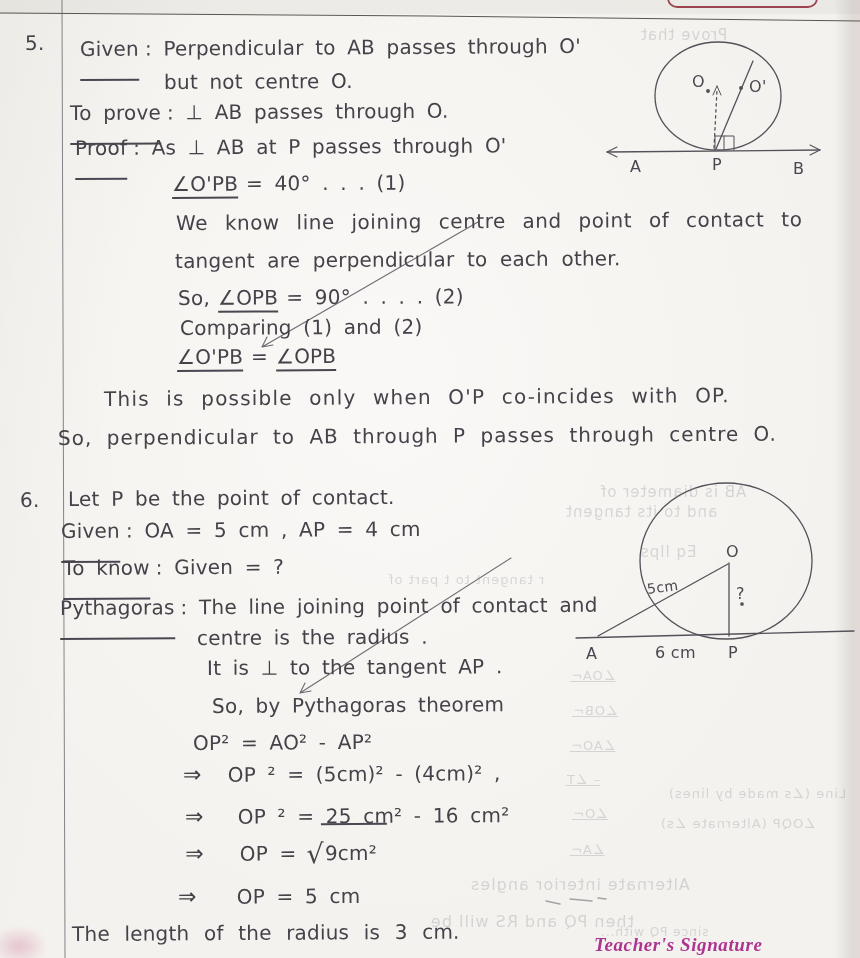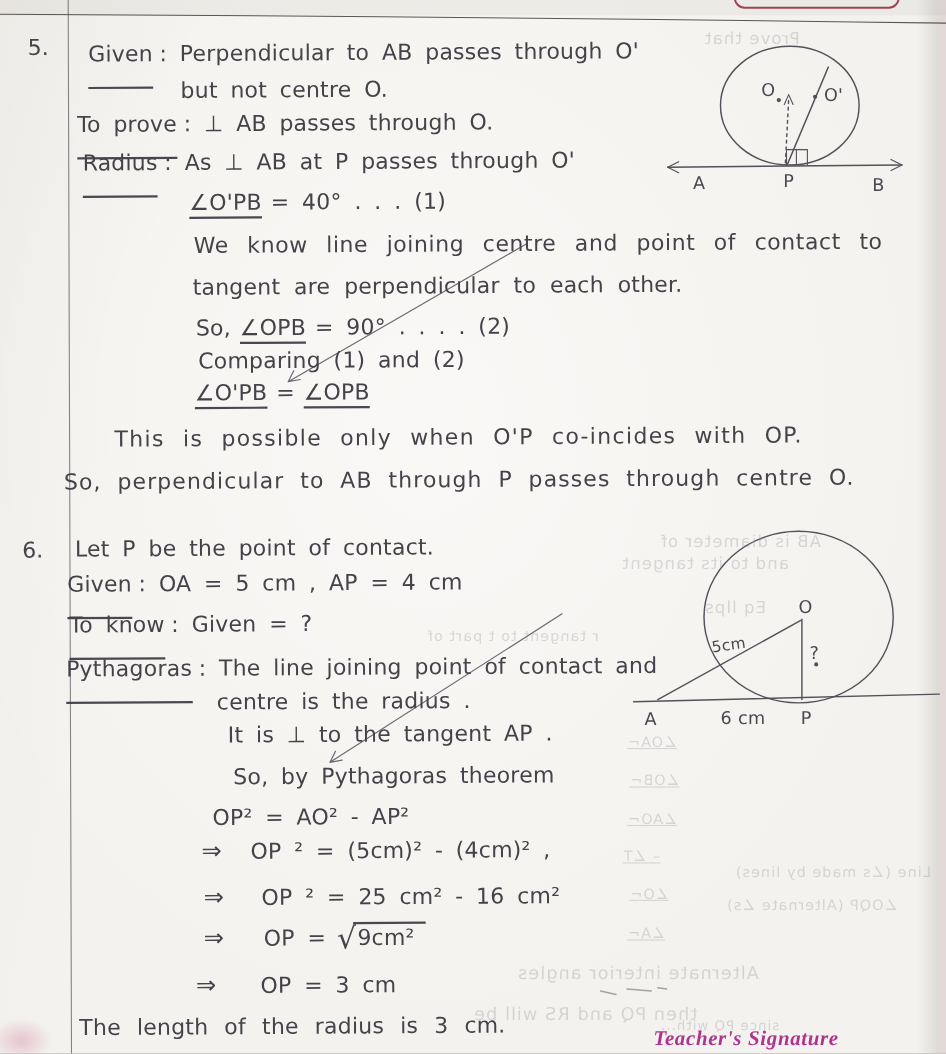--- a/index.html
+++ b/index.html
@@ -8,21 +8,21 @@
         background-image:radial-gradient(ellipse at 45% 40%, rgba(255,255,255,.5), rgba(255,255,255,0) 70%),
                          linear-gradient(100deg, rgba(120,115,108,.05), rgba(120,115,108,0) 18%);
         font-family:"DejaVu Sans",sans-serif;color:#45424a;}
   .hw{position:absolute;white-space:nowrap;font-size:20px;letter-spacing:.2px;word-spacing:5px;
       transform:rotate(-.35deg);transform-origin:left top;}
   .ul{border-bottom:2px solid #4a4750;padding-bottom:18px;margin-right:6px;}
   .tok{border-bottom:2px solid #4a4750;padding-bottom:1px;margin-right:8px;}
   .mid{margin-right:8px;}
   .arrow{display:inline-block;font-size:22px;}
   .rad{font-size:27px;vertical-align:-3px;margin-right:-3px;}
-  .vinc{border-top:2px solid #4a4750;padding:0 10px 0 4px;}
+  .vinc{border-top:2px solid #4a4750;padding:16px 10px 0 4px;}
   .dlabel{position:absolute;font-size:16px;letter-spacing:.3px;color:#4a4750;}
   .small{font-size:14px;}
   .ghost{position:absolute;color:#8e8d96;opacity:.30;filter:blur(.7px);
          transform:scaleX(-1);font-size:15px;white-space:nowrap;letter-spacing:1px;}
   .ghost.col{font-size:13px;text-decoration:underline;}
   .sig{position:absolute;font-family:Liberation Serif, serif;font-style:italic;font-weight:700;
        font-size:19px;letter-spacing:.6px;color:#ad3590;white-space:nowrap;}
   .edge-right{position:absolute;right:0;top:0;width:26px;height:958px;pointer-events:none;
        background:linear-gradient(to right,rgba(110,105,100,0),rgba(110,105,100,.16) 70%,rgba(160,115,125,.20));}
   .topband{position:absolute;left:0;top:0;width:860px;height:14px;background:rgba(100,95,88,.06);}
@@ -80,21 +80,21 @@
   <div class="hw" style="left:80px;top:37px">
     <span class="ul">Given</span><span>: Perpendicular to AB passes through O'</span>
   </div>
   <div class="hw" style="left:164px;top:70px">but not centre O.</div>
 
   <div class="hw" style="left:70px;top:101px">
     <span class="ul">To prove</span><span>: ⊥ AB passes through O.</span>
   </div>
 
   <div class="hw" style="left:75px;top:136px">
-    <span class="ul">Radius</span><span>: As ⊥ AB at P passes through O'</span>
+    <span class="ul">Proof</span><span>: As ⊥ AB at P passes through O'</span>
   </div>
 
   <div class="hw" style="left:172px;top:172px">
     <span class="tok">∠O'PB</span><span>= 40°  . . .  (1)</span>
   </div>
 
   <div class="hw" style="left:176px;top:211px;word-spacing:10px;letter-spacing:.5px">We know line joining centre and point of contact to</div>
   <div class="hw" style="left:175px;top:249px;word-spacing:6px">tangent are perpendicular to each other.</div>
 
   <div class="hw" style="left:178px;top:286px">
@@ -142,21 +142,21 @@
 
   <div class="hw" style="left:185px;top:804px">
     <span class="arrow" style="margin-right:34px">⇒</span><span>OP ² =   25 cm² -  16 cm²</span>
   </div>
 
   <div class="hw" style="left:185px;top:839px">
     <span class="arrow" style="margin-right:36px">⇒</span><span style="margin-right:10px">OP  =</span><span class="rad">√</span><span class="vinc">9cm²</span>
   </div>
 
   <div class="hw" style="left:178px;top:884px">
-    <span class="arrow" style="margin-right:40px">⇒</span><span>OP = 3 cm</span>
+    <span class="arrow" style="margin-right:40px">⇒</span><span>OP = 5 cm</span>
   </div>
 
   <div class="hw" style="left:72px;top:922px;word-spacing:8px">The length of the radius is 3 cm.</div>
 
   <span class="dlabel" style="left:726px;top:542px">O</span>
   <span class="dlabel small" style="left:647px;top:579px;transform:rotate(-8deg)">5cm</span>
   <span class="dlabel" style="left:736px;top:584px">?</span>
   <span class="dlabel" style="left:586px;top:644px">A</span>
   <span class="dlabel" style="left:655px;top:643px">6 cm</span>
   <span class="dlabel" style="left:728px;top:643px">P</span>

